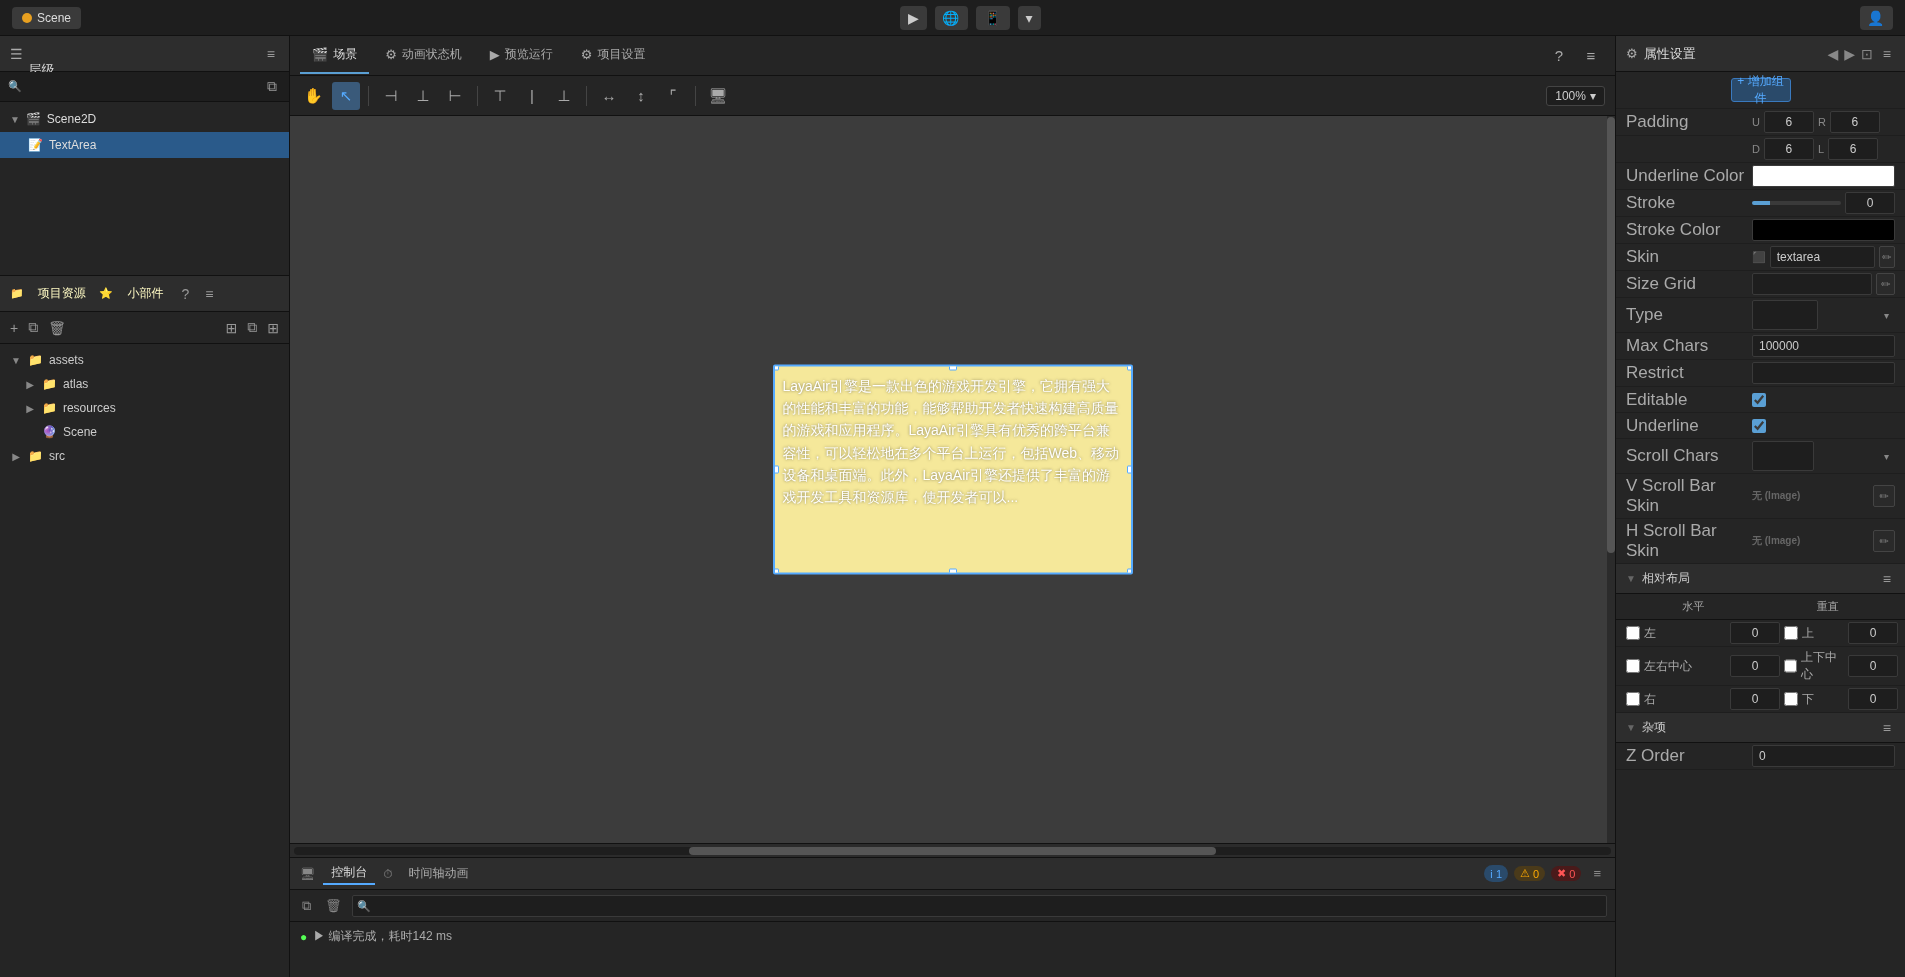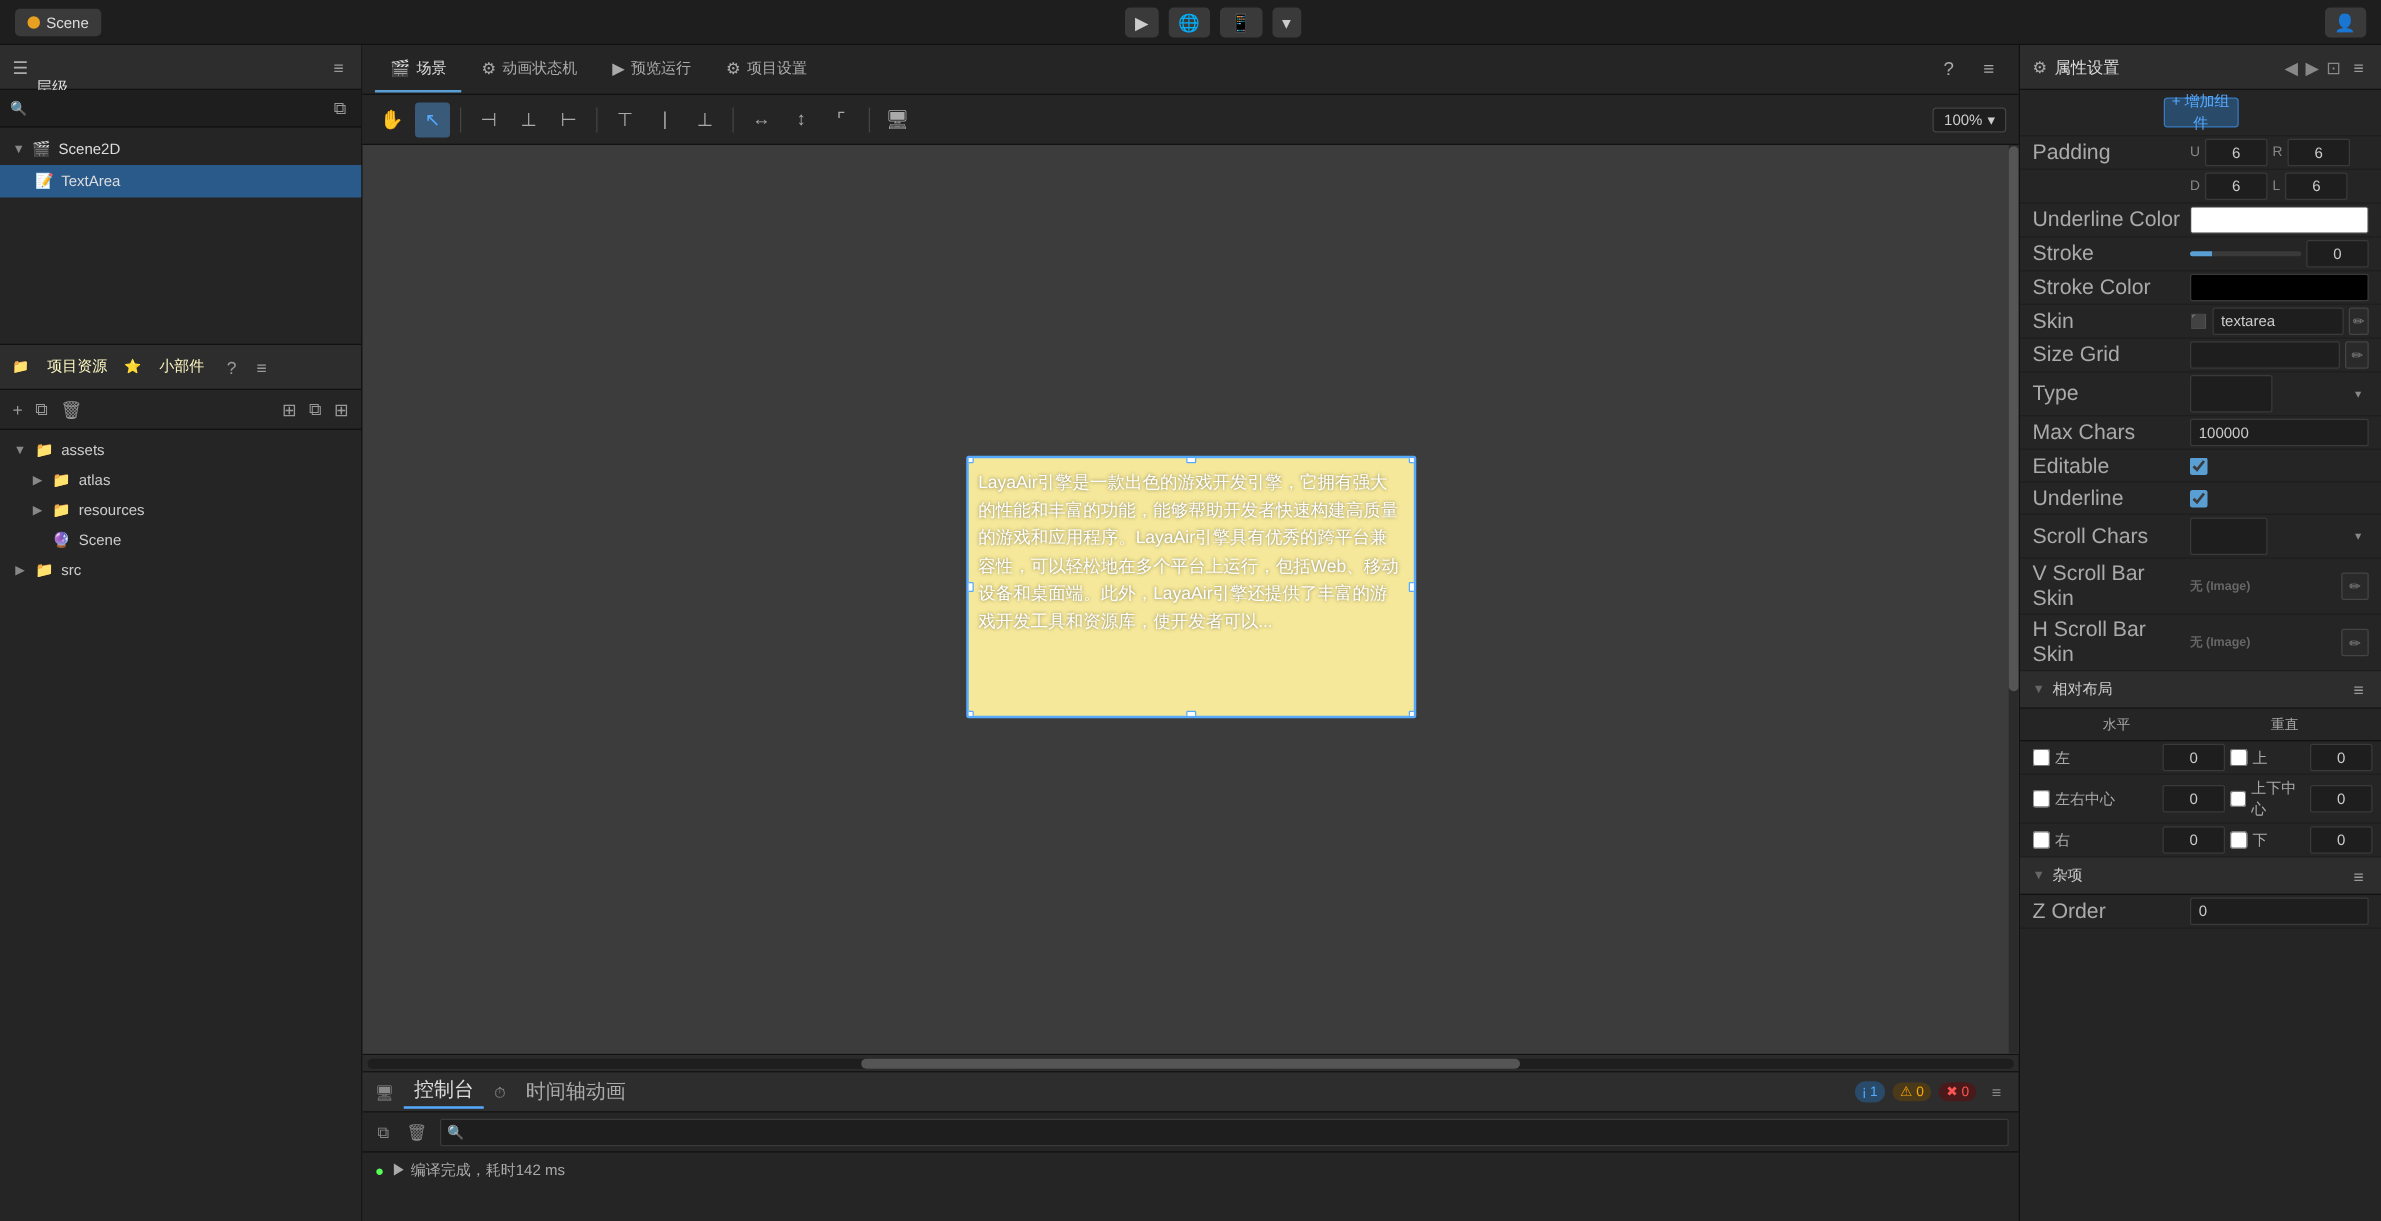--- a/index.html
+++ b/index.html
@@ -343,21 +343,21 @@
     .bottom-tabs {
       height: 32px;
       background: #2d2d2d;
       display: flex;
       align-items: center;
       padding: 0 10px;
       gap: 8px;
       border-bottom: 1px solid #111;
     }
     .bottom-tab {
-      font-size: 16px;
+      font-size: 12px;
       color: #aaa;
       padding: 2px 8px;
       cursor: pointer;
       display: flex; align-items: flex-start; gap: 5px;
     }
     .bottom-tab.active { color: #ddd; border-bottom: 2px solid #5af; }
     .bottom-content { flex: 1; padding: 6px 10px; overflow: auto; }
     .console-line { font-size: 12px; color: #aaa; display: flex; align-items: center; gap: 6px; }
     .console-icon-success { color: #5f5; }
     .status-badges {
@@ -858,20 +858,26 @@
       </div>
     </div>
 
     <div class="prop-row">
       <span class="prop-label">Max Chars</span>
       <div class="prop-value-area">
         <input class="prop-input" type="text" value="100000" style="">
       </div>
     </div>
 
+    <div class="prop-row">
+      <span class="prop-label">Restrict</span>
+      <div class="prop-value-area">
+        <input class="prop-input" type="text" value="" style="">
+      </div>
+    </div>
 
 
 
     <div class="prop-row">
       <span class="prop-label">Editable</span>
       <div class="prop-value-area">
         <input class="prop-check" type="checkbox" checked="" style="">
       </div>
     </div>
 

